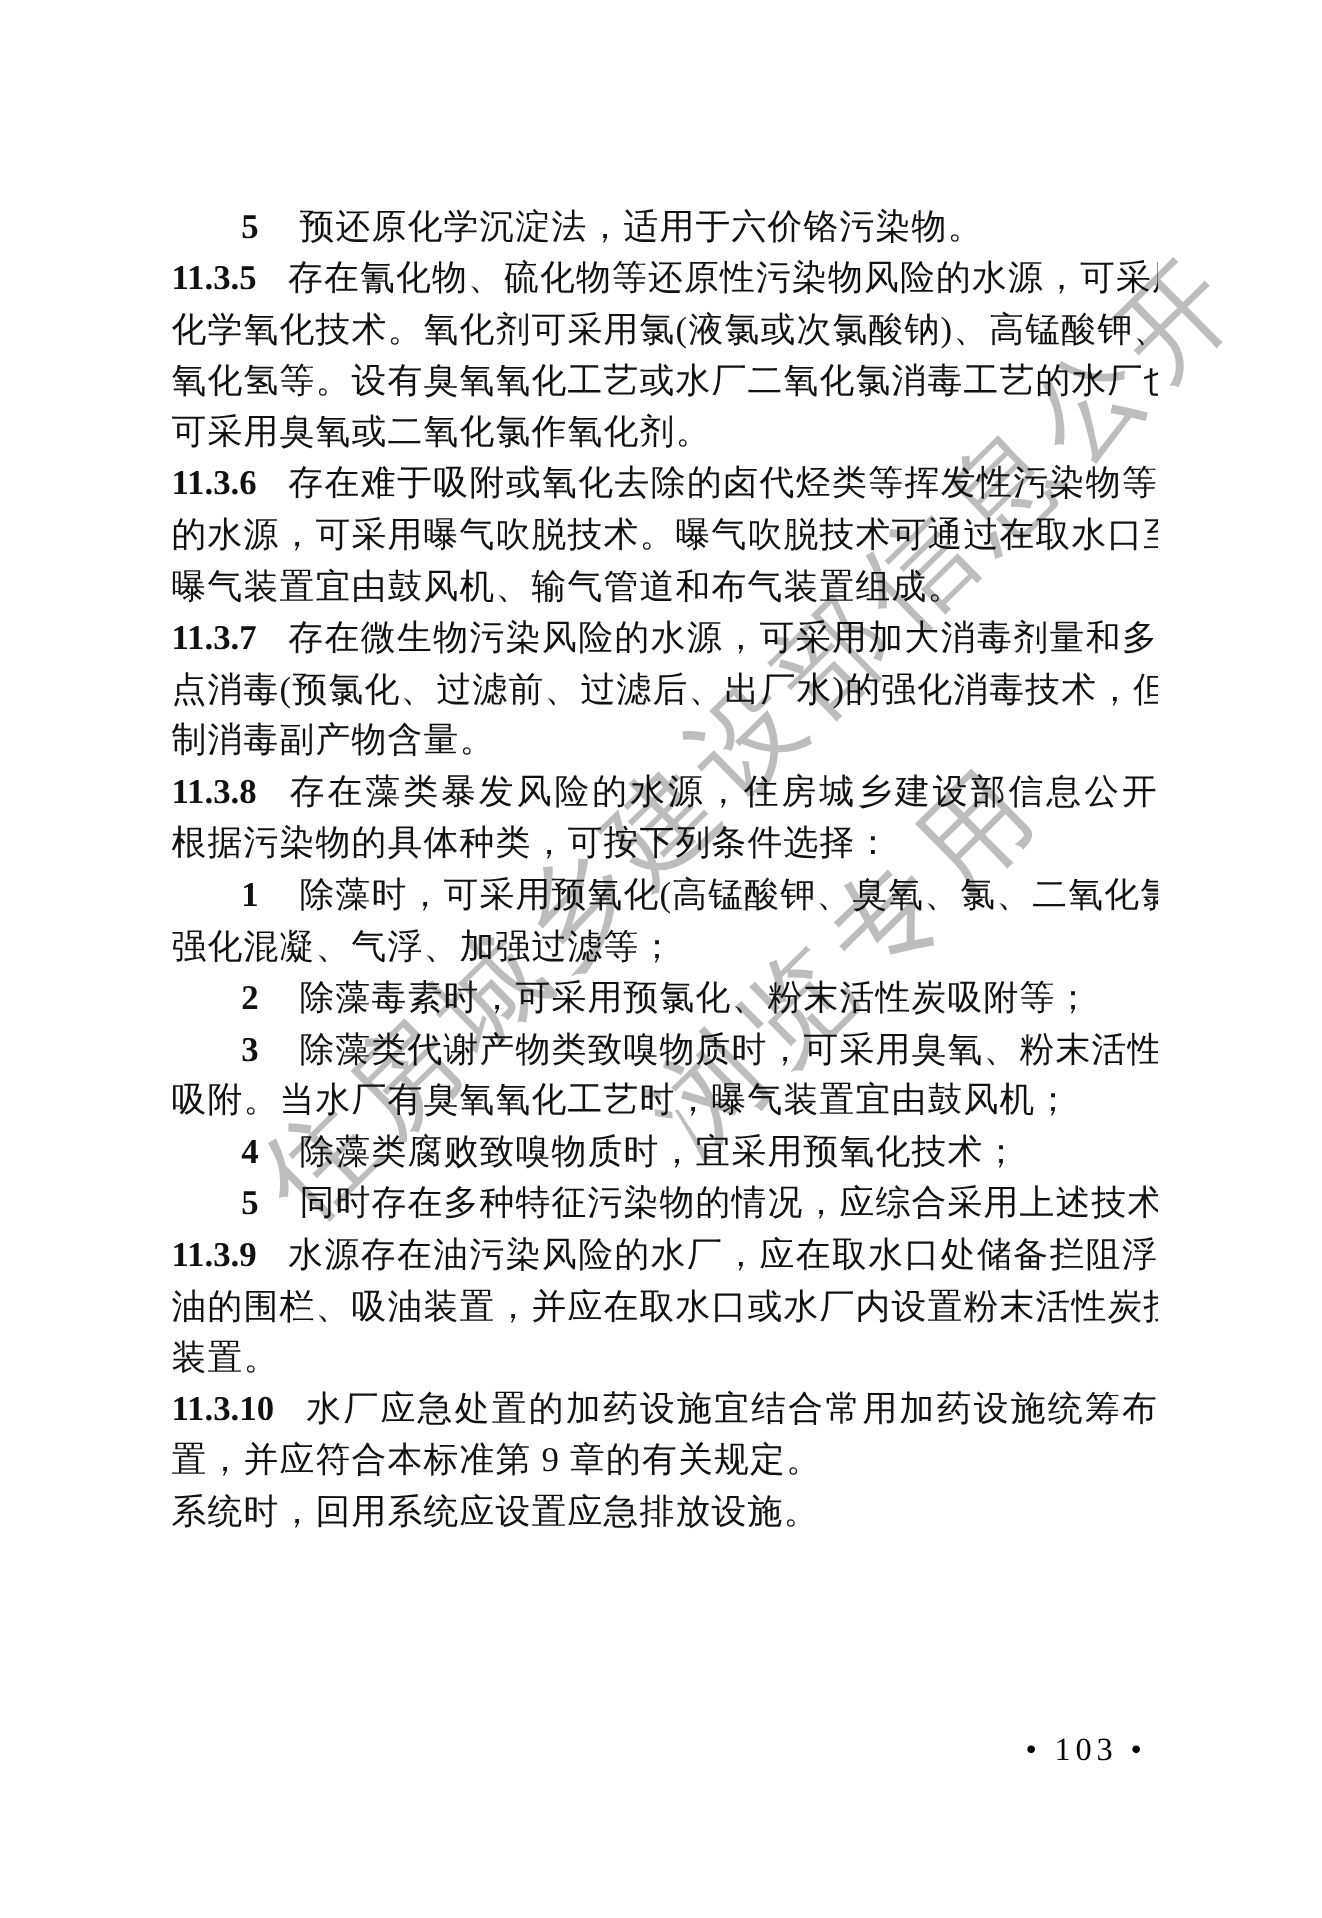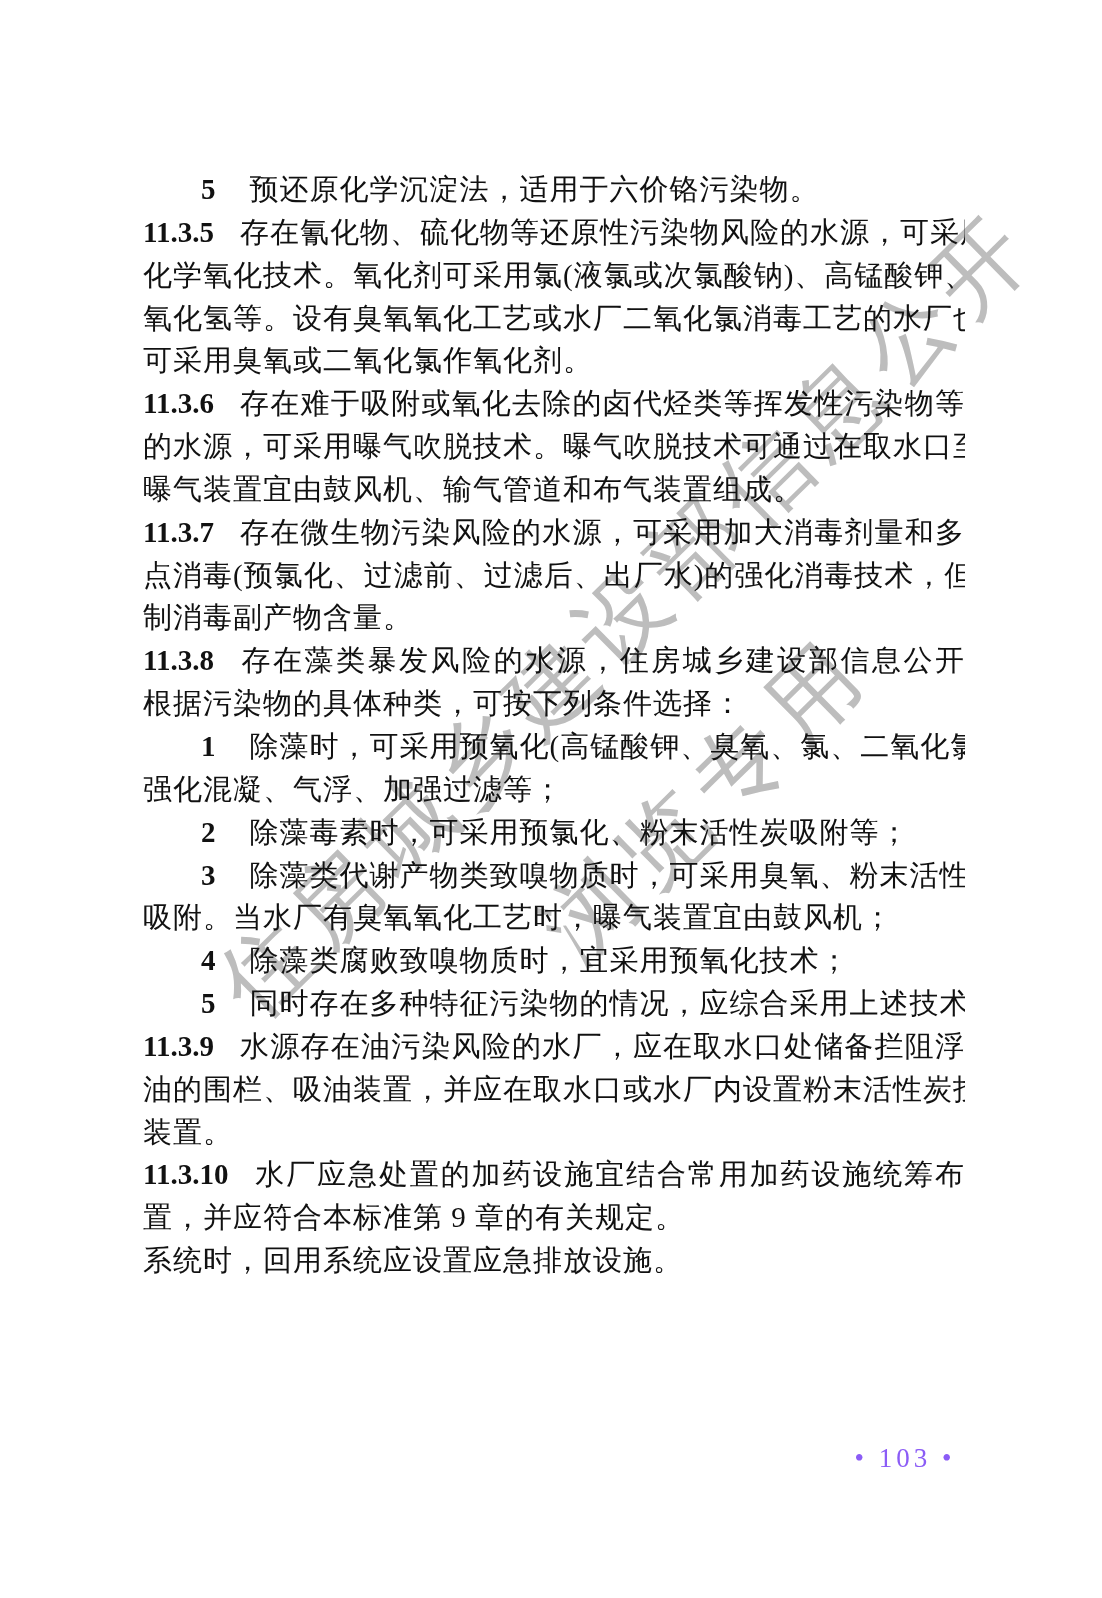--- a/index.html
+++ b/index.html
@@ -78,21 +78,21 @@
   
   .page-num {
     position: absolute;
     top: 1443px;
     left: 820px;
     width: 170px;
     text-align: center;
     z-index: 2;
     font-size: 27px;
     letter-spacing: 4px;
-    color: #8b5cf6;
+    color: #000000;
   }
 </style>
 </head>
 <body>
 
 <div class="page">
 
   <div class="wm wm1">住房城乡建设部信息公开</div>
 
   <div class="wm wm2">浏览专用</div>

